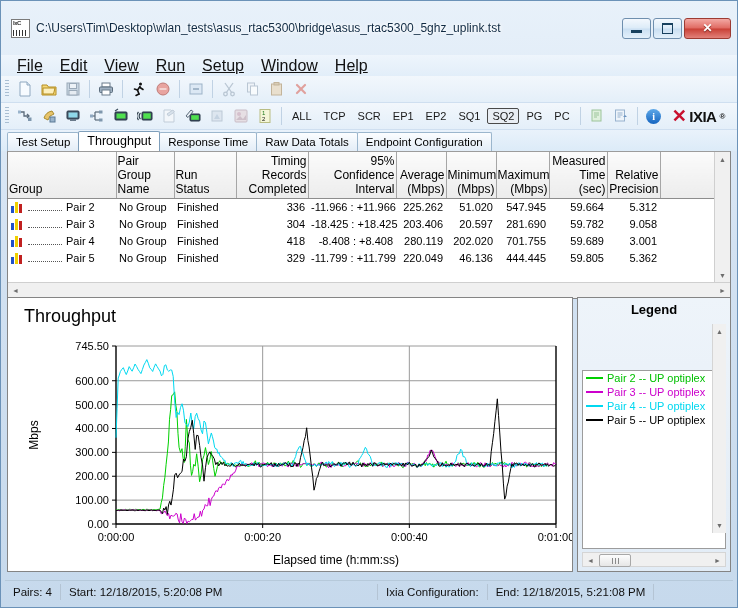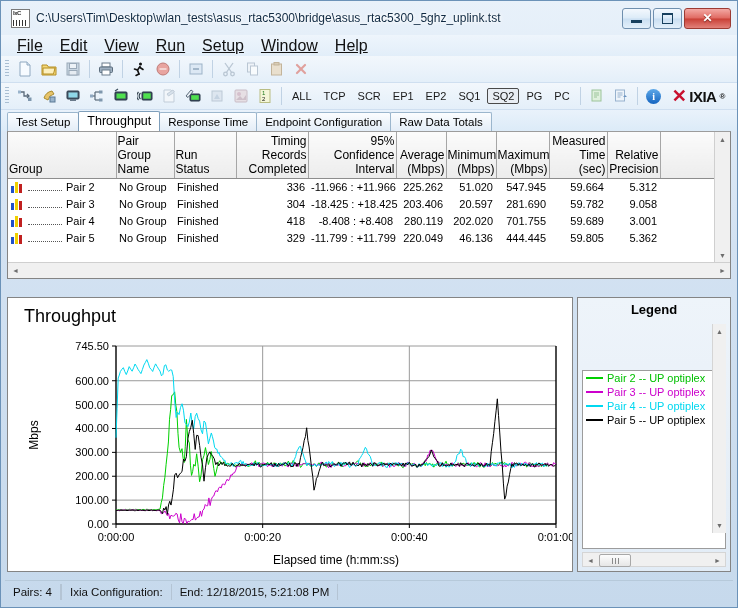--- a/index.html
+++ b/index.html
@@ -12,21 +12,21 @@
   .window{
     position:absolute;left:0;top:0;width:738px;height:608px;
     background:linear-gradient(to bottom,#e8f1fa 0%, #d3e2f2 40%, #c6d9ec 100%);
     border:1px solid #6b92b8;
     box-sizing:border-box;
   }
   
   .titlebar{
     position:relative;height:30px;
     display:flex;align-items:center;
-    padding:2px 4px;
+    padding:12px 4px;
   }
   .app-icon{
     width:17px;height:17px;margin:0 6px 0 6px;
     background:#fff;border:1px solid #7a7a7a;
     position:relative;flex:none;
     display:flex;align-items:center;justify-content:center;
     font-size:7px;color:#333;overflow:hidden;
   }
   .app-icon .bars{
     position:absolute;bottom:1px;left:1px;right:1px;height:6px;
@@ -475,22 +475,22 @@
       <span class="xmark">✕</span>
       <span>IXIA</span>
       <span style="font-size:8px;vertical-align:super;">®</span>
     </div>
   </div>
 
   <div class="tabstrip">
     <div class="tab">Test Setup</div>
     <div class="tab active">Throughput</div>
     <div class="tab">Response Time</div>
+    <div class="tab">Raw Data Totals</div>
     <div class="tab">Endpoint Configuration</div>
-    <div class="tab">Raw Data Totals</div>
   </div>
 
   <div class="grid-panel">
     <table class="grid">
       <colgroup>
         <col style="width:108px">
           <col style="width:58px">
           <col style="width:62px">
         <col style="width:72px">
           <col style="width:88px">
@@ -706,20 +706,21 @@
         <div class="legend-thumb">
             <span></span>
           </div>
       </div>
     </div>
   </div>
 
   <div class="statusbar">
     <div class="status-cell">Pairs: 4</div>
     <div class="status-sep"></div>
+    <div class="status-cell" style="width:300px">Start: 12/18/2015, 5:20:08 PM</div>
     <div class="status-sep"></div>
     <div class="status-cell">Ixia Configuration:</div>
     <div class="status-sep"></div>
     <div class="status-cell">End: 12/18/2015, 5:21:08 PM</div>
     <div class="status-sep"></div>
     <div style="flex:1"></div>
   </div>
 
 </div>
 

